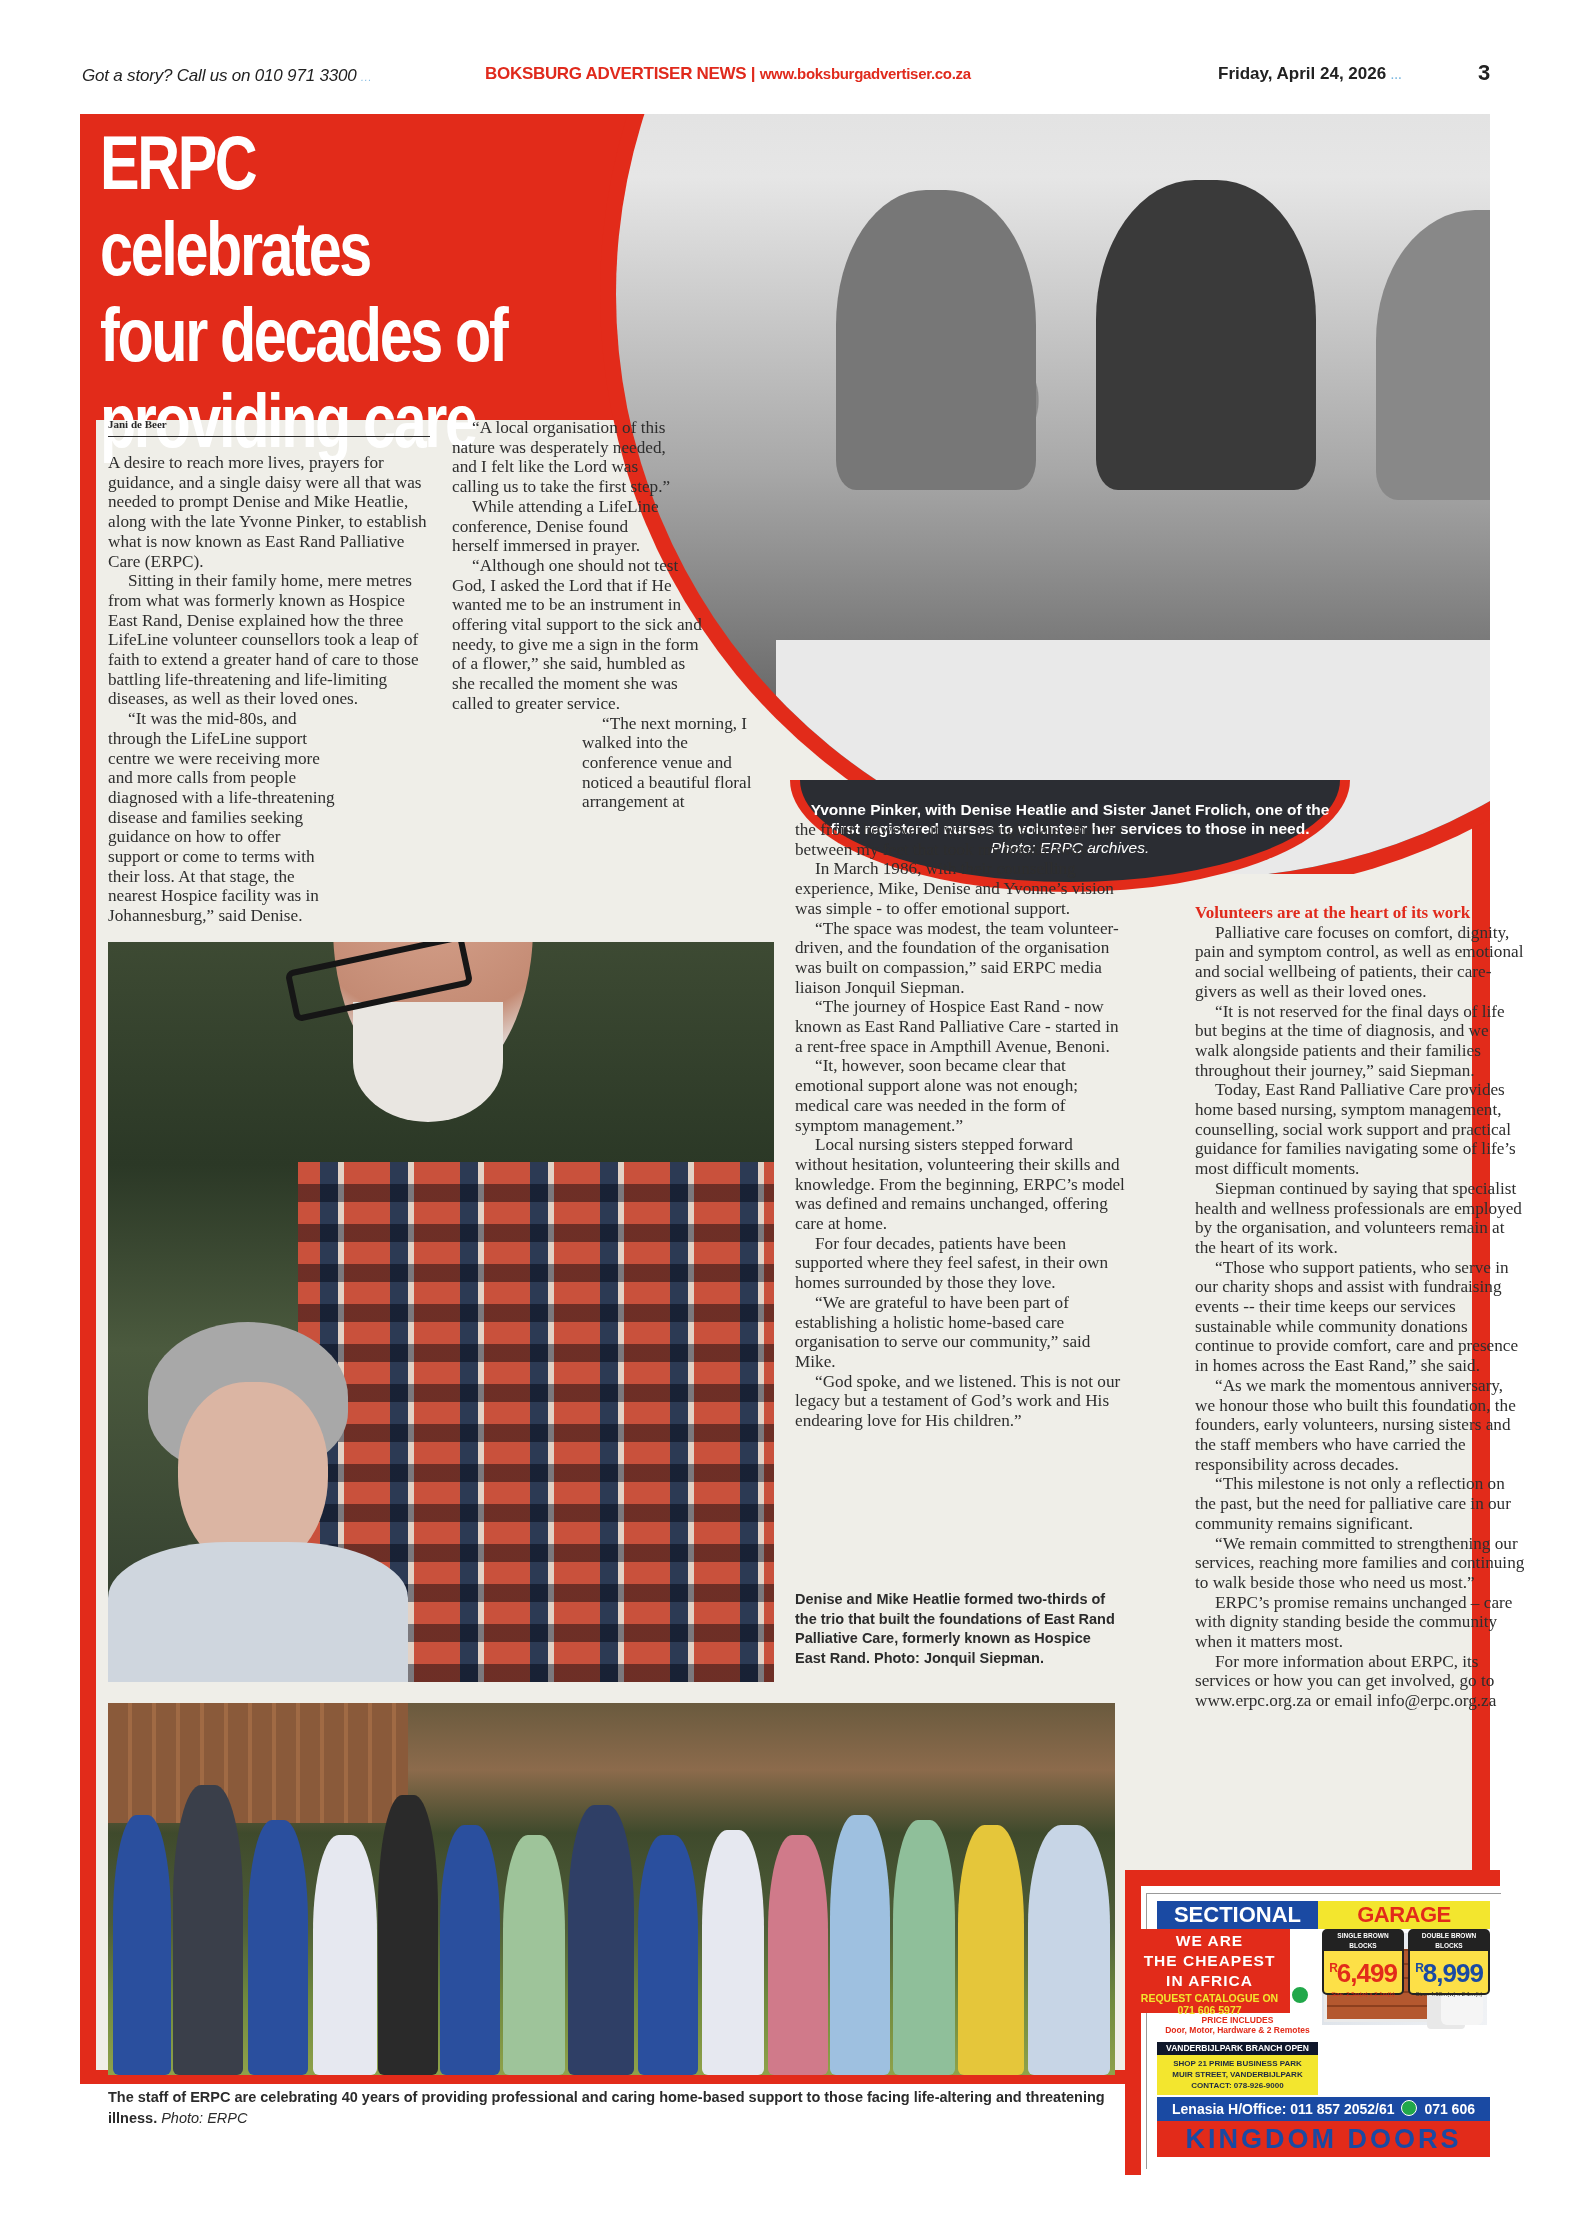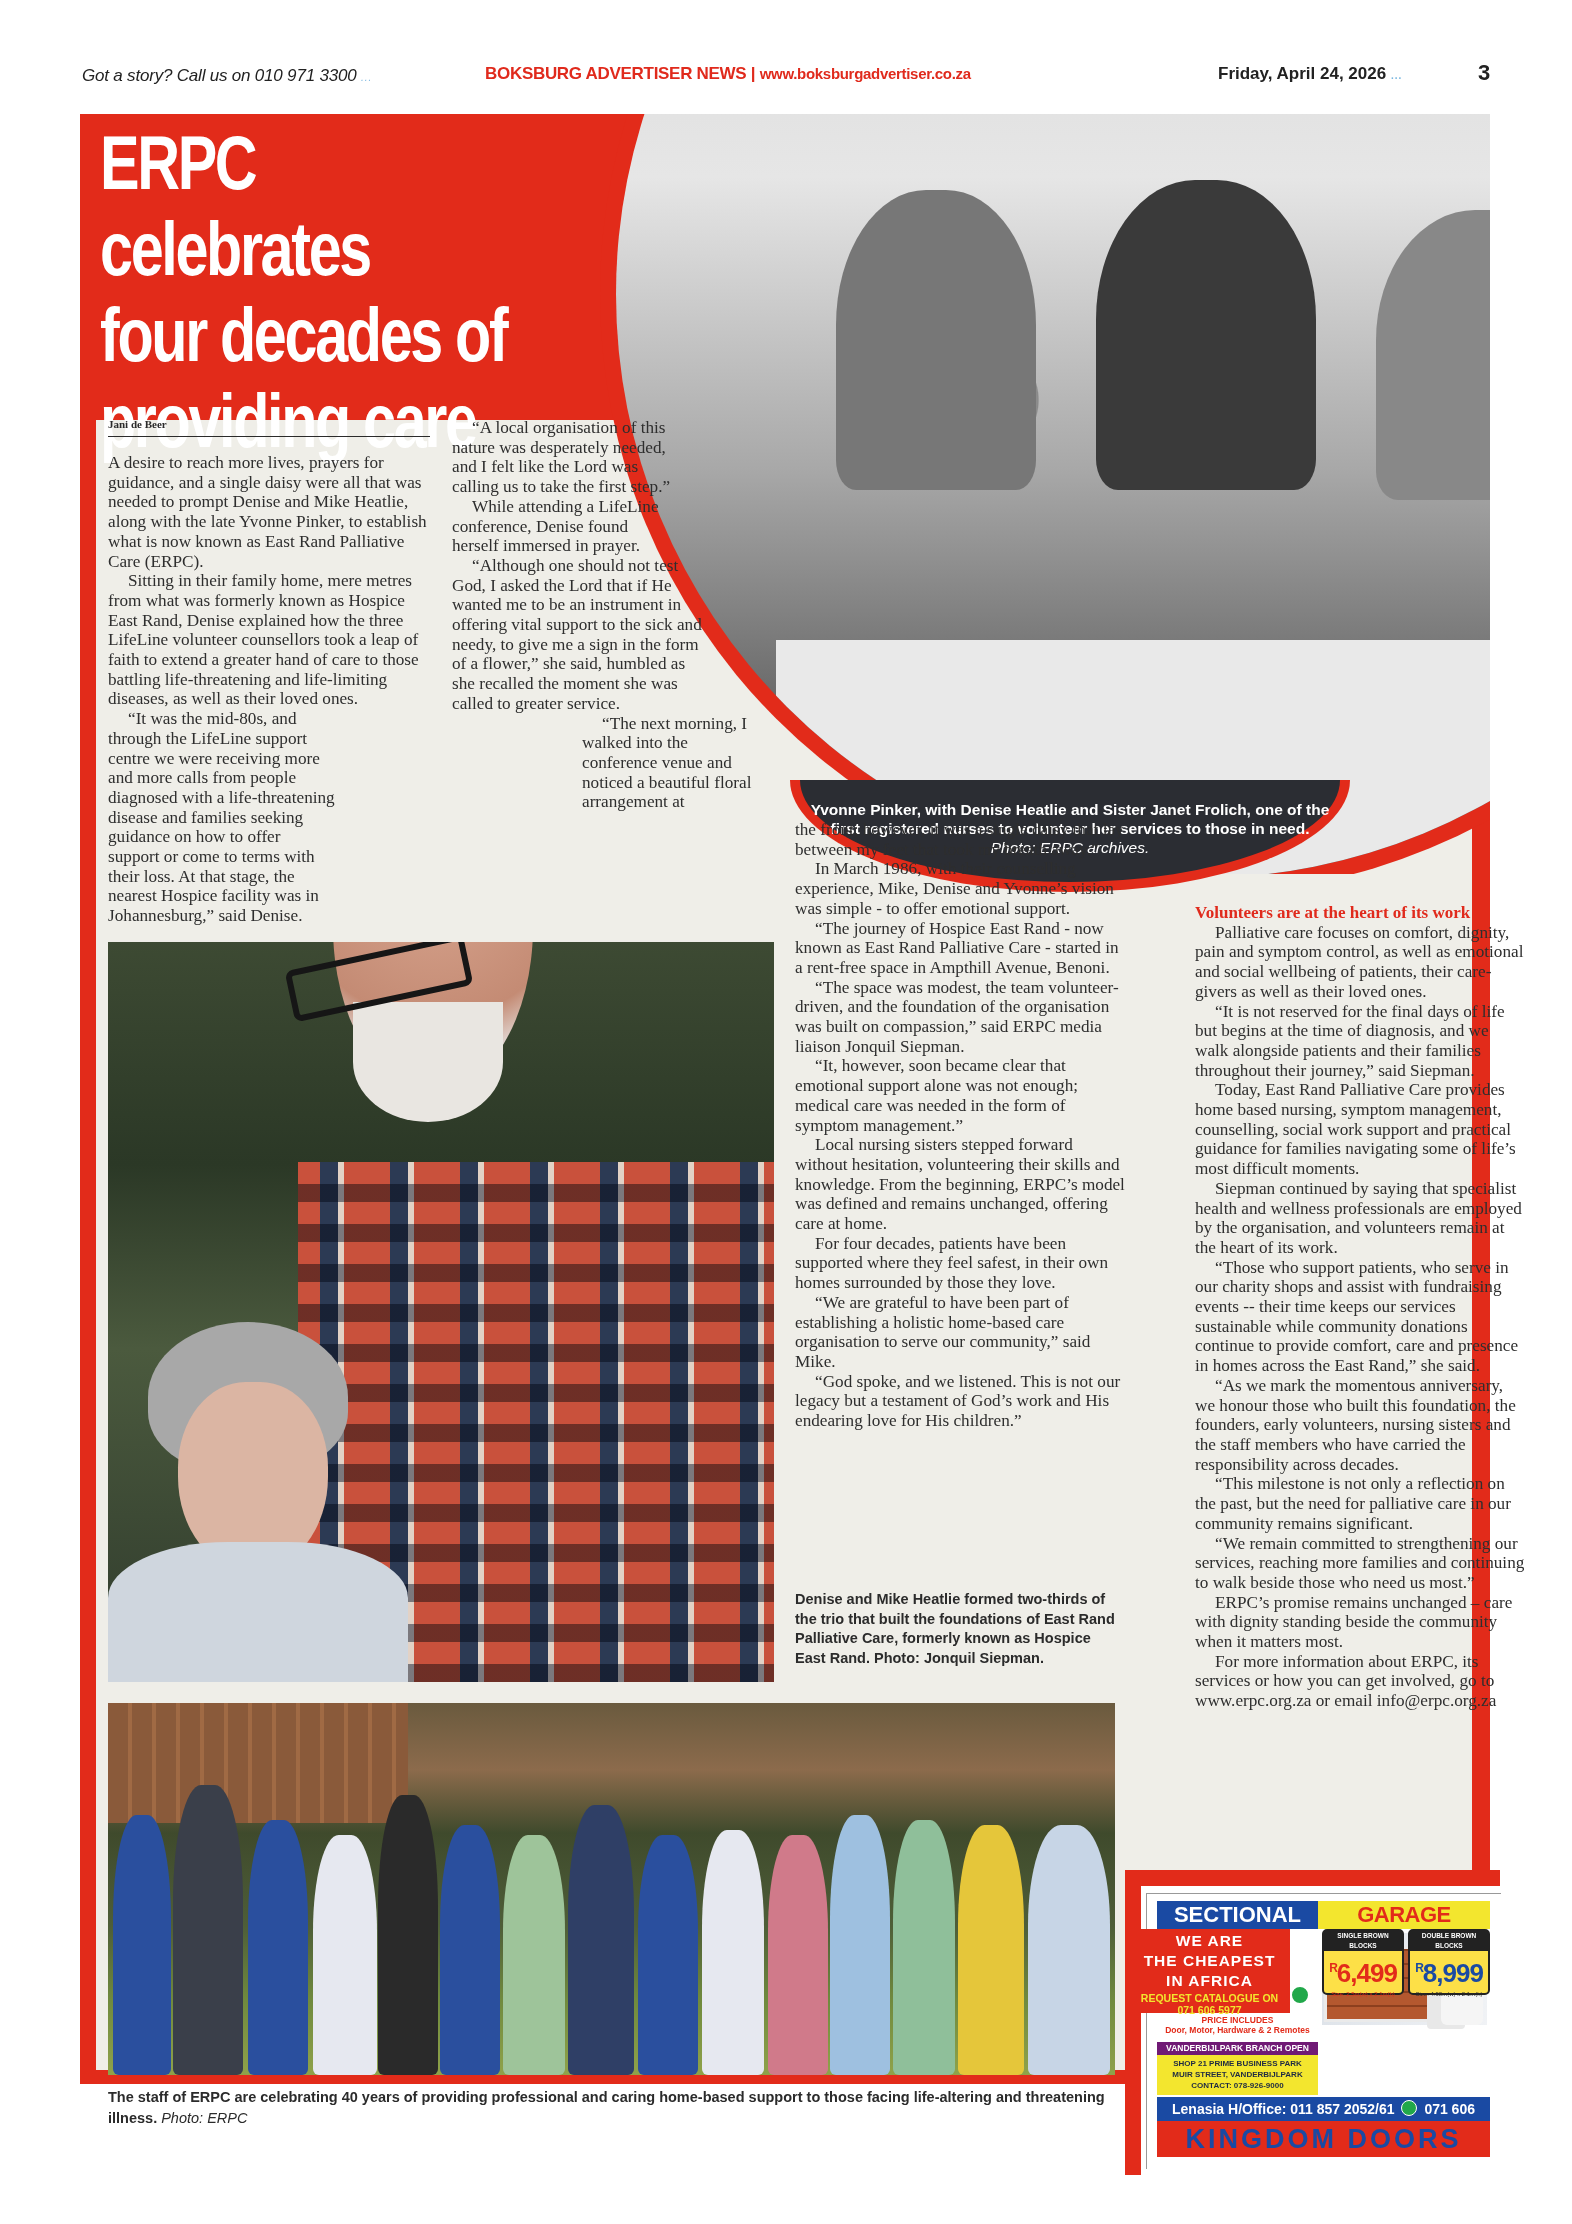--- a/index.html
+++ b/index.html
@@ -93,21 +93,21 @@
   .ad-frame { left: 1125px; top: 1870px; width: 375px; height: 305px; background: #e22b1a; }
   .ad-inner { left: 1141px; top: 1886px; width: 359px; height: 289px; background: #fff; }
   .ad-border { left: 1146px; top: 1893px; width: 354px; height: 275px; border-left: 1px solid #999; border-top: 1px solid #999; }
   .ad-sectional { left: 1157px; top: 1901px; width: 161px; height: 28px; background: #1a4aa3; color: #fff; font-family: "Liberation Sans", sans-serif; font-weight: bold; font-size: 22px; text-align: center; line-height: 28px; }
   .ad-garage { left: 1318px; top: 1901px; width: 172px; height: 28px; background: #f3e62e; color: #e22b1a; font-family: "Liberation Sans", sans-serif; font-weight: bold; font-size: 22px; text-align: center; line-height: 28px; letter-spacing: -0.5px; }
   .ad-cheap { left: 1129px; top: 1929px; width: 161px; height: 84px; background: #e22b1a; color: #fff; font-family: "Liberation Sans", sans-serif; font-weight: bold; text-align: center; }
   .ad-cheap .big { font-size: 15.5px; line-height: 16px; letter-spacing: 1px; padding-top: 4px; }
   .ad-cheap .req { color: #f3e62e; font-size: 10.5px; line-height: 12px; margin-top: 3px; }
   .ad-wa { left: 1290px; top: 1985px; width: 20px; height: 20px; border-radius: 50%; background: #21a84a; border: 2px solid #fff; box-sizing: border-box; }
   .ad-price { left: 1157px; top: 2015px; width: 161px; text-align: center; color: #e22b1a; font-family: "Liberation Sans", sans-serif; font-weight: bold; font-size: 8.5px; line-height: 10px; }
-  .ad-branch { left: 1157px; top: 2042px; width: 161px; height: 13px; background: #701a75; color: #fff; font-family: "Liberation Sans", sans-serif; font-weight: bold; font-size: 8.5px; line-height: 13px; text-align: center; }
+  .ad-branch { left: 1157px; top: 2042px; width: 161px; height: 13px; background: #0f172a; color: #fff; font-family: "Liberation Sans", sans-serif; font-weight: bold; font-size: 8.5px; line-height: 13px; text-align: center; }
   .ad-shop { left: 1157px; top: 2055px; width: 161px; height: 40px; background: #f3e62e; color: #1e2a44; font-family: "Liberation Sans", sans-serif; font-weight: bold; font-size: 8px; line-height: 11px; text-align: center; padding-top: 3px; box-sizing: border-box; }
   .ad-door { left: 1322px; top: 1933px; width: 165px; height: 92px; background: linear-gradient(90deg, #dfe4ea 0%, #f0f2f5 100%); }
   .ad-door .panel { position: absolute; left: 2px; top: 13px; width: 110px; height: 70px; background: repeating-linear-gradient(0deg, #b4582f 0 12px, #8c3f1e 12px 14px), #b4582f; border: 3px solid #eaeaea; }
   .ad-door .couple { position: absolute; right: 4px; top: 30px; width: 42px; height: 62px; background: #f5f5f5; border-radius: 40% 40% 6px 6px; box-shadow: -16px 6px 0 -2px #e8e8e8; }
   .ad-blk { top: 1929px; width: 82px; height: 66px; border: 2px solid #222; border-radius: 5px; background: #fde047; box-sizing: border-box; }
   .ad-blk .hd { background: #222; color: #fff; font-family: "Liberation Sans", sans-serif; font-weight: bold; font-size: 6.5px; text-align: center; line-height: 10px; }
   .ad-blk .pr { font-family: "Liberation Sans", sans-serif; font-weight: bold; font-size: 26px; text-align: center; line-height: 34px; letter-spacing: -1px; }
   .ad-blk .pr sup { font-size: 12px; }
   .ad-blk .sz { font-family: "Liberation Sans", sans-serif; font-size: 6px; text-align: center; line-height: 8px; }
   .ad-phone { left: 1157px; top: 2097px; width: 333px; height: 24px; background: #1a4aa3; color: #fff; font-family: "Liberation Sans", sans-serif; font-weight: bold; font-size: 14px; line-height: 24px; text-align: center; }
@@ -177,22 +177,22 @@
   <div class="beard"></div>
   <div class="glasses"></div>
   <div class="woman-hair"></div>
   <div class="woman-face"></div>
   <div class="cardigan"></div>
 </div>
 
 <div class="abs body-text col3">
   <p class="noindent">the front; however, it was a single daisy that lay between my feet that took my breath away.”</p>
   <p>In March 1986, with their counselling experience, Mike, Denise and Yvonne’s vision was simple - to offer emotional support.</p>
+  <p>“The space was modest, the team volunteer-driven, and the foundation of the organisation was built on compassion,” said ERPC media liaison Jonquil Siepman.</p>
   <p>“The journey of Hospice East Rand - now known as East Rand Palliative Care - started in a rent-free space in Ampthill Avenue, Benoni.</p>
-  <p>“The space was modest, the team volunteer-driven, and the foundation of the organisation was built on compassion,” said ERPC media liaison Jonquil Siepman.</p>
   <p>“It, however, soon became clear that emotional support alone was not enough; medical care was needed in the form of symptom management.”</p>
   <p>Local nursing sisters stepped forward without hesitation, volunteering their skills and knowledge. From the beginning, ERPC’s model was defined and remains unchanged, offering care at home.</p>
   <p>For four decades, patients have been supported where they feel safest, in their own homes surrounded by those they love.</p>
   <p>“We are grateful to have been part of establishing a holistic home-based care organisation to serve our community,” said Mike.</p>
   <p>“God spoke, and we listened. This is not our legacy but a testament of God’s work and His endearing love for His children.”</p>
 </div>
 
 <div class="abs cap-heatlie">Denise and Mike Heatlie formed two-thirds of the trio that built the foundations of East Rand Palliative Care, formerly known as Hospice East Rand. Photo: Jonquil Siepman.</div>
 
 <div class="abs body-text col4">

